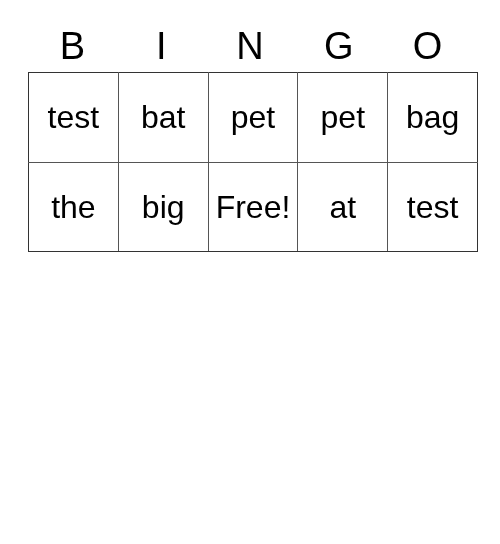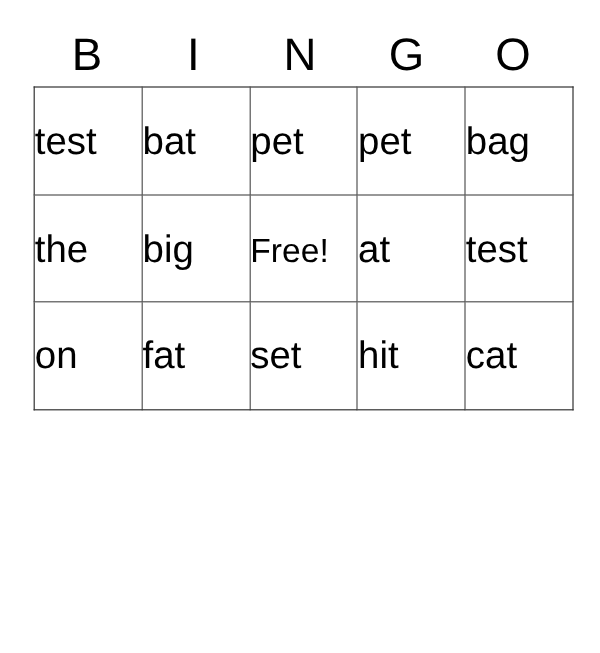--- a/index.html
+++ b/index.html
@@ -40,39 +40,40 @@
   }
   #grid {
     width: 444px;
     border-collapse: collapse;
     table-layout: fixed;
   }
   #grid td {
     width: 88.8px;
     height: 88.6px;
     border: 1px solid #555555;
+    text-align: center;
     vertical-align: middle;
     font-size: 32px;
     font-weight: 400;
     line-height: 1;
     color: #000000;
     padding: 0;
     overflow: hidden;
     white-space: nowrap;
   }
   #grid tr:first-child td { border-top-color: #333333; }
   #grid tr:last-child td { border-bottom-color: #333333; }
   #grid td:first-child { border-left-color: #333333; }
   #grid td:last-child { border-right-color: #333333; }
   .cell-text {
     display: inline-block;
     max-width: 86px;
   }
   .cell-free .cell-text {
-    font-size: 28px;
+    font-size: 32px;
   }
 </style>
 </head>
 <body>
 
 <div id="bingo-card">
 
   <div id="header-row">
     <div class="header-cell">B</div>
     <div class="header-cell">I</div>
@@ -90,23 +91,16 @@
         <td><span class="cell-text">pet</span></td>
         <td><span class="cell-text">bag</span></td>
       </tr>
       <tr>
         <td><span class="cell-text">the</span></td>
         <td><span class="cell-text">big</span></td>
         <td class="cell-free"><span class="cell-text">Free!</span></td>
         <td><span class="cell-text">at</span></td>
         <td><span class="cell-text">test</span></td>
       </tr>
-      <tr>
-        <td><span class="cell-text">on</span></td>
-        <td><span class="cell-text">fat</span></td>
-        <td><span class="cell-text">set</span></td>
-        <td><span class="cell-text">hit</span></td>
-        <td><span class="cell-text">cat</span></td>
-      </tr>
     </tbody>
   </table>
 
 </div>
 
 </body></html>

